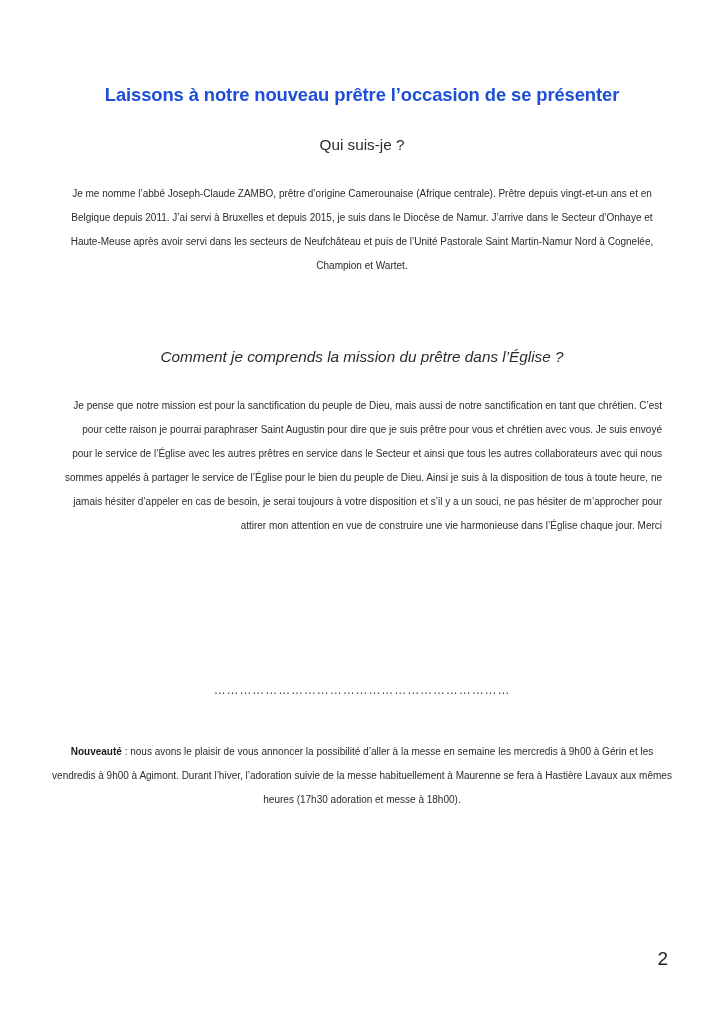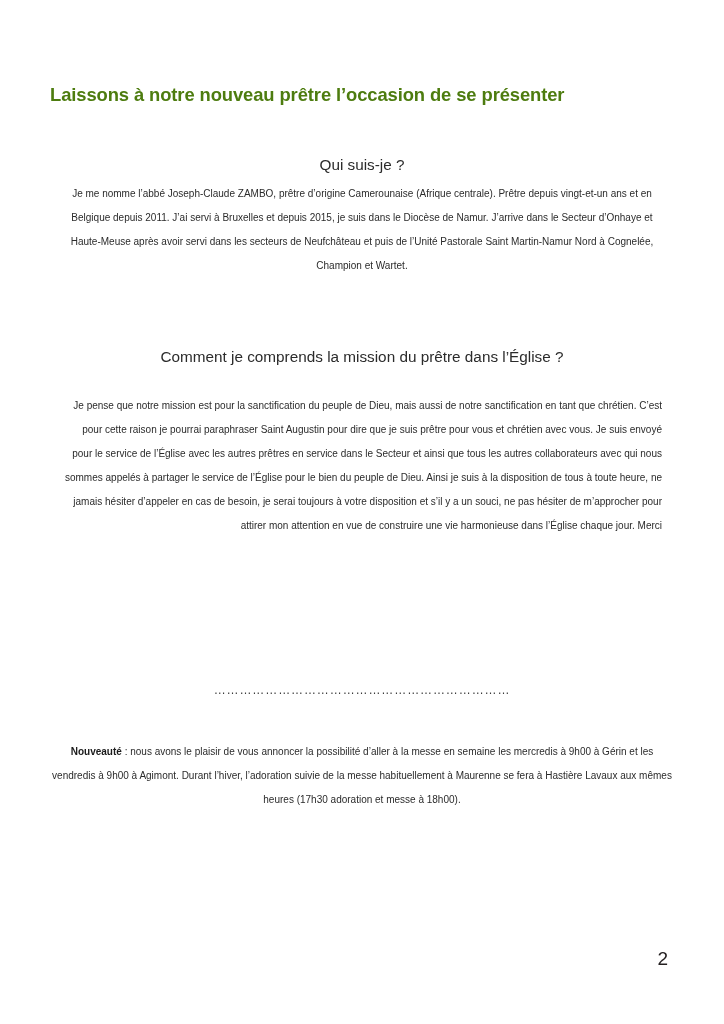--- a/index.html
+++ b/index.html
@@ -20,38 +20,39 @@
     width: 724px;
     height: 1024px;
     background: #ffffff;
     box-sizing: border-box;
   }
   .doc-title {
     position: absolute;
     top: 71px;
     left: 50px;
     width: 624px;
+    text-align: center;
     font-size: 18.4px;
     font-weight: bold;
-    color: #4d7c0f;
+    color: #1d4ed8;
     letter-spacing: -0.1px;
     line-height: 1.25;
   }
   .q-heading {
     position: absolute;
     left: 62px;
     width: 600px;
     text-align: center;
     font-size: 15.3px;
     font-weight: normal;
     color: #2b2b2b;
     line-height: 24px;
   }
-  #q-heading-1 { top: 133px; margin-top: 20px; }
-  #q-heading-2 { top: 345px; }
+  #q-heading-1 { top: 133px; }
+  #q-heading-2 { top: 345px; font-style: italic; }
   .body-par {
     position: absolute;
     left: 62px;
     width: 600px;
     text-align: center;
     font-size: 10px;
     font-weight: normal;
     color: #2b2b2b;
     line-height: 24px;
     white-space: pre-line;

